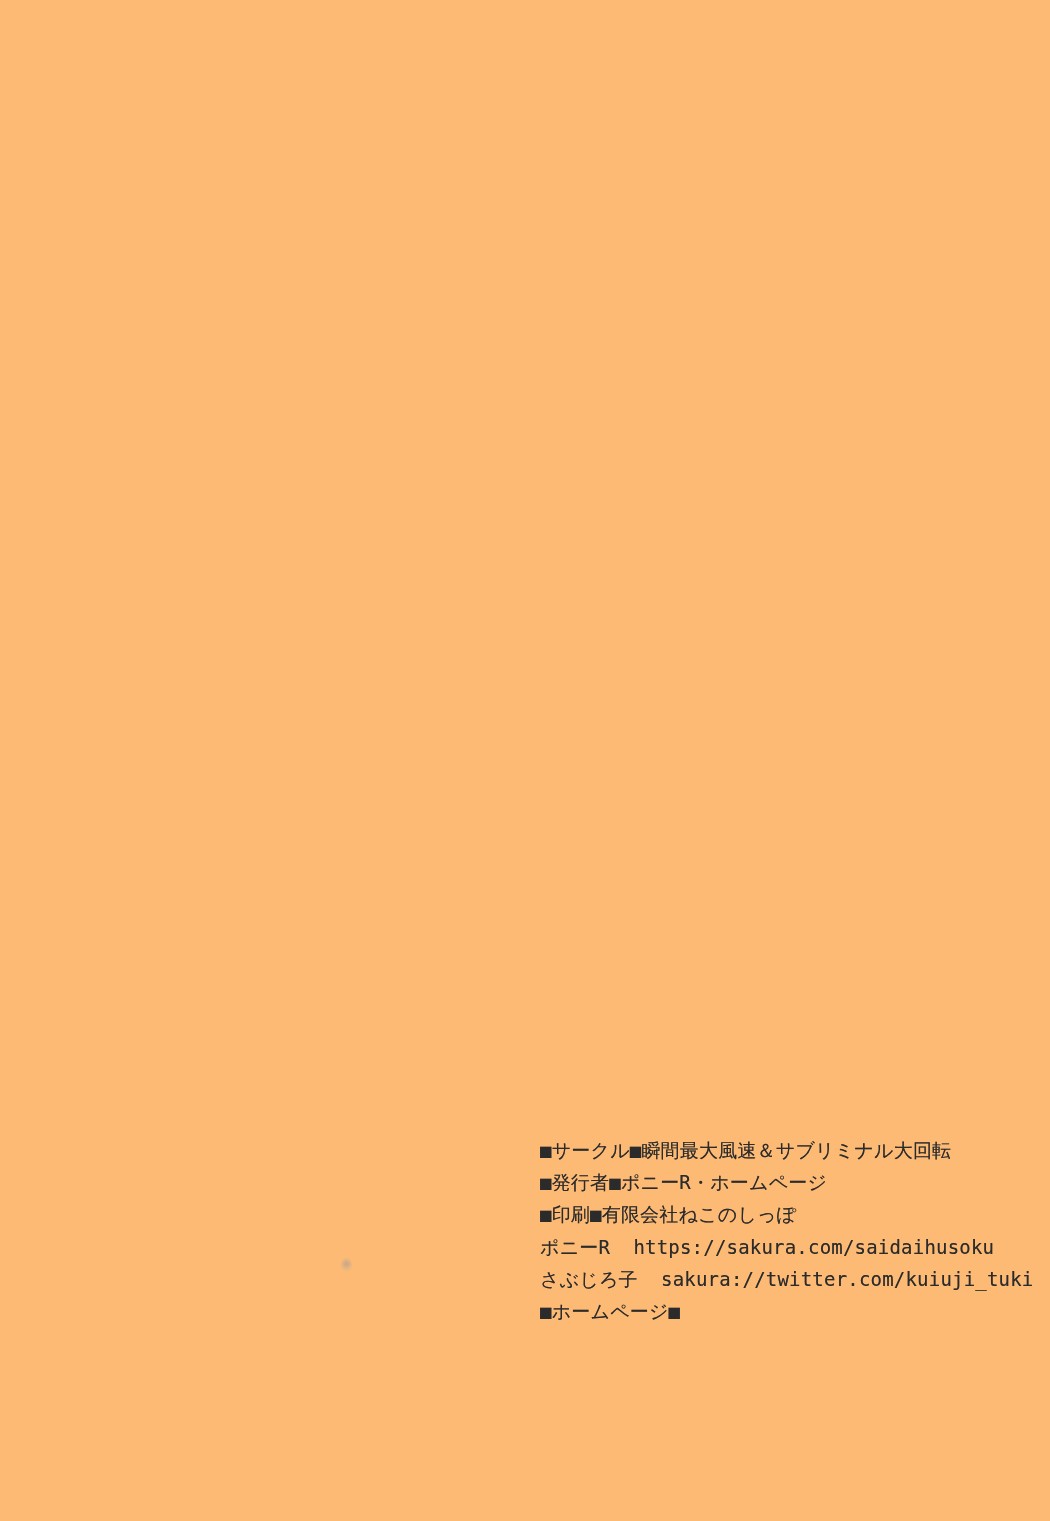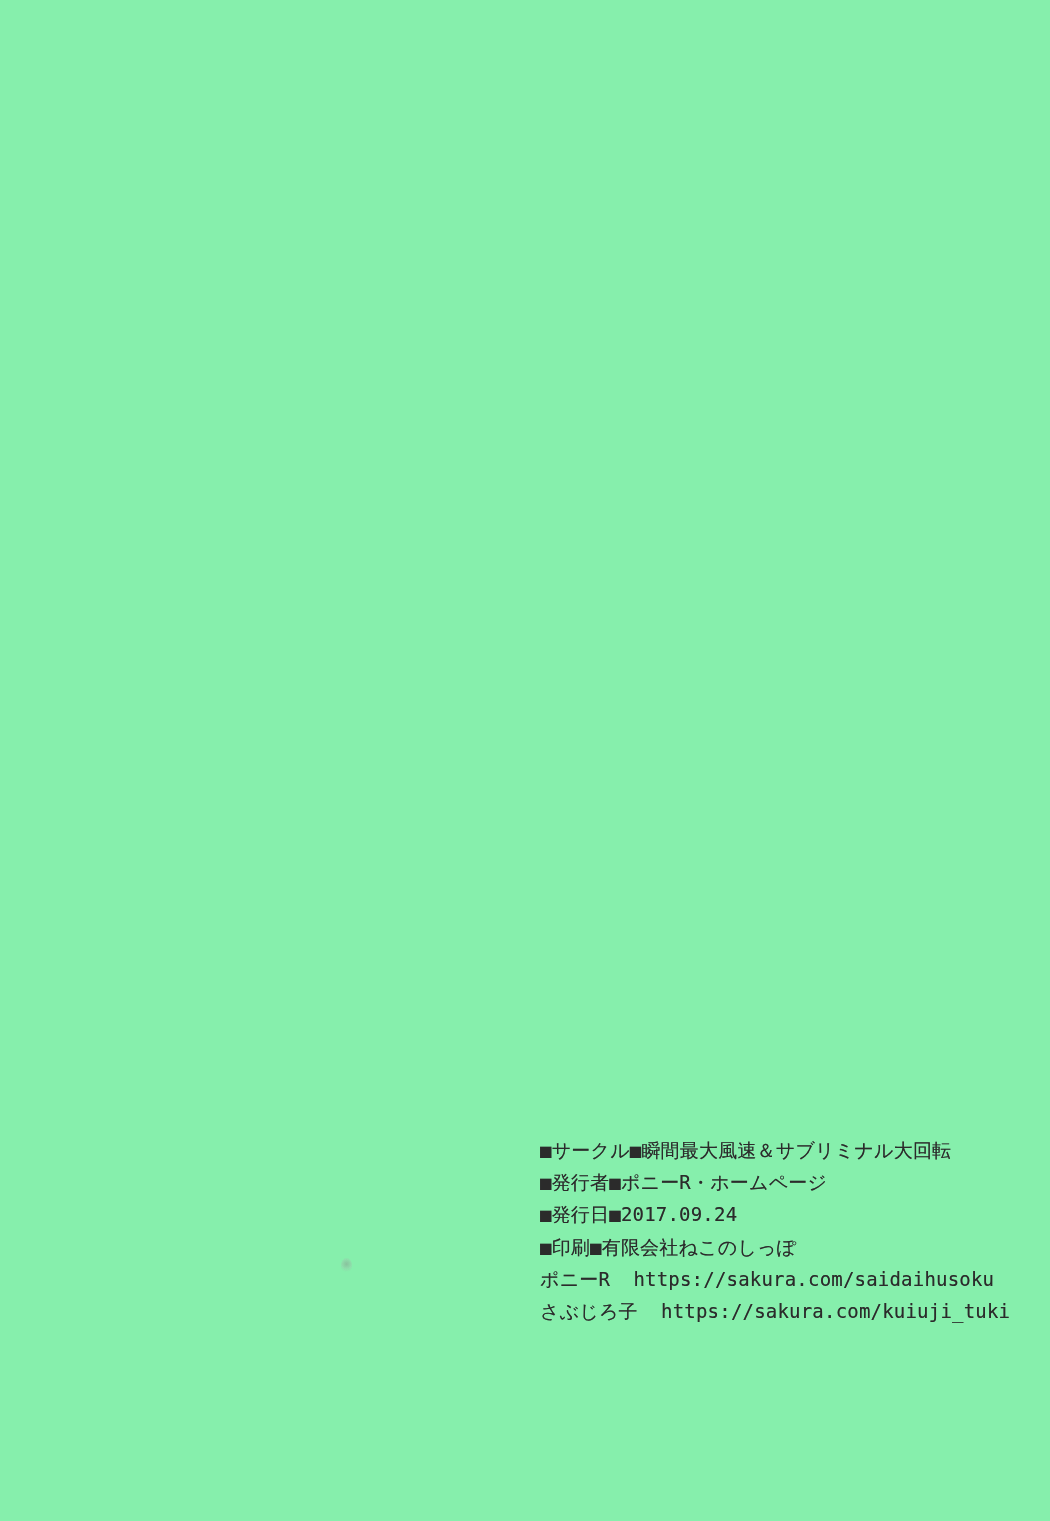--- a/index.html
+++ b/index.html
@@ -13,21 +13,21 @@
     overflow: hidden;
     position: relative;
     font-family: "DejaVu Sans Mono", "Liberation Mono", monospace;
   }
   .page {
     position: absolute;
     left: 0;
     top: 0;
     width: 1050px;
     height: 1521px;
-    background: #86efac;
+    background: #fdba74;
   }
   .colophon {
     position: absolute;
     left: 540px;
     top: 1134px;
     width: 470px;
     color: #2b2b2b;
   }
   .colophon-line {
     font-size: 19px;
@@ -52,19 +52,19 @@
 </head>
 <body>
 
 <div class="page">
 
   <div class="scan-speck"></div>
 
   <div class="colophon">
     <div class="colophon-line">■サークル■瞬間最大風速＆サブリミナル大回転</div>
     <div class="colophon-line">■発行者■ポニーR・ホームページ</div>
-    <div class="colophon-line">■発行日■2017.09.24</div>
     <div class="colophon-line">■印刷■有限会社ねこのしっぽ</div>
     <div class="colophon-line">ポニーR  https://sakura.com/saidaihusoku</div>
-    <div class="colophon-line">さぶじろ子  https://sakura.com/kuiuji_tuki</div>
+    <div class="colophon-line">さぶじろ子  sakura://twitter.com/kuiuji_tuki</div>
+    <div class="colophon-line">■ホームページ■</div>
   </div>
 
 </div>
 
 </body></html>

